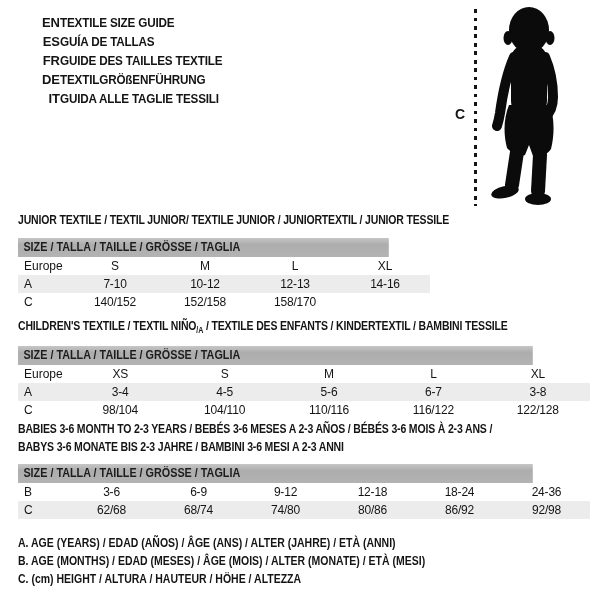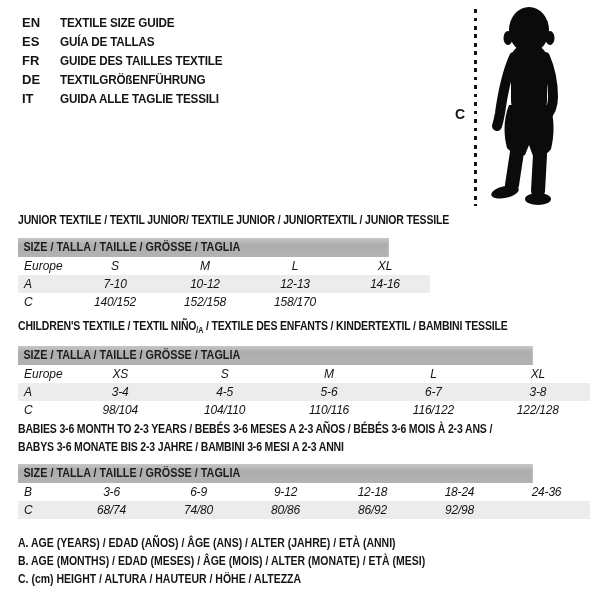--- a/index.html
+++ b/index.html
@@ -10,21 +10,21 @@
     color:#141414;
     position:relative;
     overflow:hidden;
     -webkit-font-smoothing:antialiased;
   }
   .abs{position:absolute;}
   .cond{transform:scaleX(0.84);transform-origin:0 50%;white-space:nowrap;}
   .cond9{transform:scaleX(0.9);transform-origin:0 50%;white-space:nowrap;}
 
   
-  .lang-block{left:22px;top:13px;}
+  .lang-block{left:22px;top:13px;text-align:right;}
   .lang-row{display:flex;height:19px;line-height:19px;font-size:13px;font-weight:bold;}
   .lang-code{width:38px;}
   .lang-title{letter-spacing:-0.2px;}
 
   
   .measure-line{
     left:474px;top:9px;width:3px;height:197px;
     background:repeating-linear-gradient(to bottom,#141414 0 3.5px,transparent 3.5px 8.5px);
   }
   .figure-label{left:455px;top:106px;font-size:14px;font-weight:bold;}
@@ -35,21 +35,21 @@
   .sub-script{font-size:8.5px;vertical-align:-3px;}
 
   
   .size-table{left:18px;}
   .t-head{
     height:19px;line-height:19px;
     background:linear-gradient(#c6c6c6,#adadad 35%,#b3b3b3);
     font-size:12px;font-weight:bold;color:#1d1d1d;
     padding-left:6px;box-sizing:border-box;
   }
-  .t-row{display:grid;height:18px;line-height:18px;font-size:12px;font-style:italic;}
+  .t-row{display:grid;height:18px;line-height:18px;font-size:12px;}
   .t-row.shade{background:#ececec;}
   .t-label{padding-left:6px;text-align:left;}
   .t-cell{text-align:center;letter-spacing:-0.2px;}
   .cols-4{grid-template-columns:52px repeat(4,1fr);}
   .cols-5{grid-template-columns:50px repeat(5,1fr);}
   .cols-6{grid-template-columns:50px repeat(6,1fr);}
 
   
   .footnote{left:18px;font-size:12.5px;font-weight:bold;height:18px;line-height:18px;}
 </style>
@@ -164,20 +164,21 @@
     <div class="t-label">B</div>
     <div class="t-cell">3-6</div>
     <div class="t-cell">6-9</div>
     <div class="t-cell">9-12</div>
     <div class="t-cell">12-18</div>
     <div class="t-cell">18-24</div>
     <div class="t-cell">24-36</div>
   </div>
   <div class="t-row cols-6 shade">
     <div class="t-label">C</div>
+    <div class="t-cell">62/68</div>
     <div class="t-cell">68/74</div>
     <div class="t-cell">74/80</div>
     <div class="t-cell">80/86</div>
     <div class="t-cell">86/92</div>
     <div class="t-cell">92/98</div>
   </div>
 </div>
 
 <div class="abs footnote cond" style="top:534px;">A. AGE (YEARS) / EDAD (AÑOS) / ÂGE (ANS) / ALTER (JAHRE) / ETÀ (ANNI)</div>
 <div class="abs footnote cond" style="top:552px;">B. AGE (MONTHS) / EDAD (MESES) / ÂGE (MOIS) / ALTER (MONATE) / ETÀ (MESI)</div>

